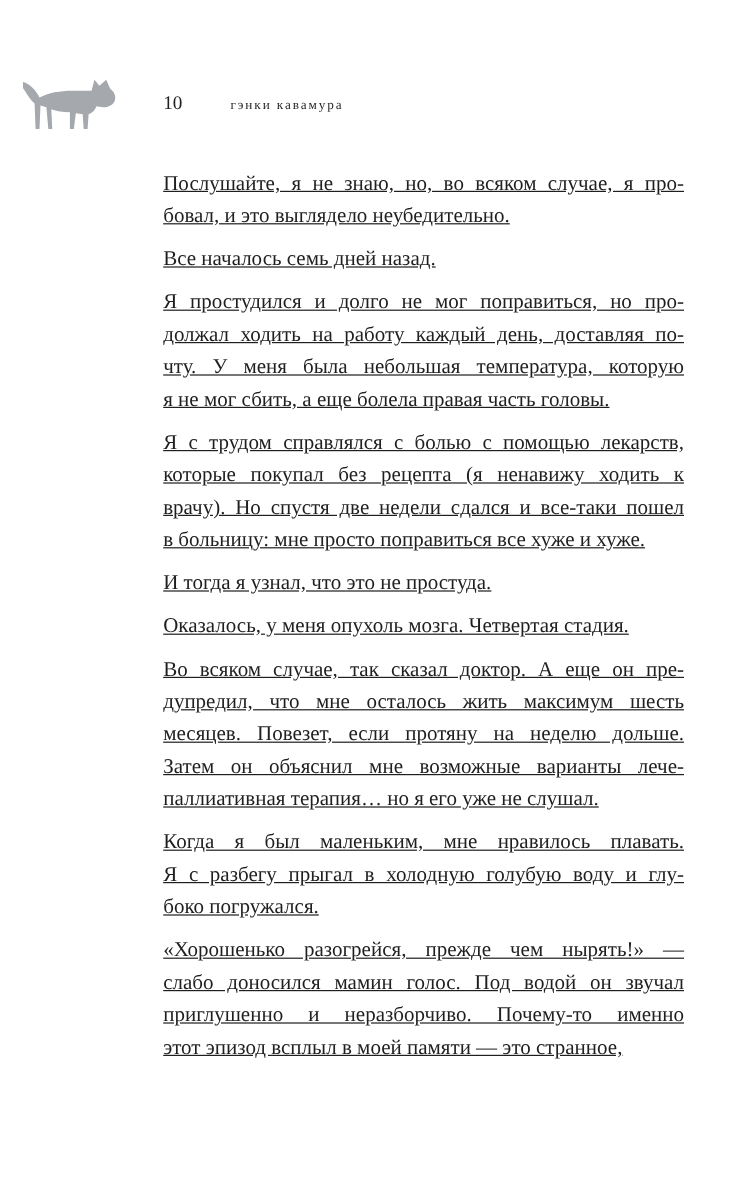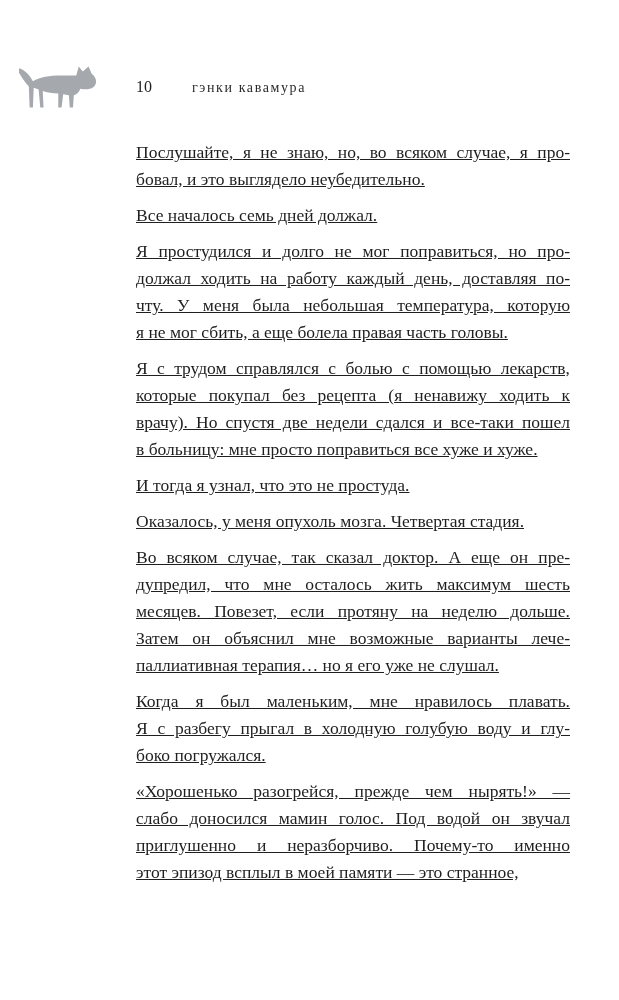--- a/index.html
+++ b/index.html
@@ -24,21 +24,21 @@
     right: 69px;
     display: flex;
     align-items: baseline;
   }
   .page-number {
     font-size: 16px;
     color: #1f1f1f;
   }
   .running-title {
     margin-left: 40px;
-    font-size: 14px;
+    font-size: 11px;
     letter-spacing: 1.6px;
     color: #2a2a2a;
   }
   .cat {
     position: absolute;
     top: 60px;
     left: 0;
     width: 90px;
     height: 54px;
   }
@@ -95,21 +95,21 @@
     <span class="page-number">10</span>
     <span class="running-title">гэнки кавамура</span>
   </div>
 
   <main class="text-block">
       <p class="para">
         <span class="line jl">Послушайте, я не знаю, но, во всяком случае, я про-</span>
         <span class="line">бовал, и это выглядело неубедительно.</span>
       </p>
       <p class="para">
-        <span class="line">Все началось семь дней должал.</span>
+        <span class="line">Все началось семь дней назад.</span>
       </p>
       <p class="para">
         <span class="line jl">Я простудился и долго не мог поправиться, но про-</span>
         <span class="line jl">должал ходить на работу каждый день, доставляя по-</span>
         <span class="line jl">чту. У меня была небольшая температура, которую</span>
         <span class="line">я не мог сбить, а еще болела правая часть головы.</span>
       </p>
       <p class="para">
         <span class="line jl">Я с трудом справлялся с болью с помощью лекарств,</span>
         <span class="line jl">которые покупал без рецепта (я ненавижу ходить к</span>

